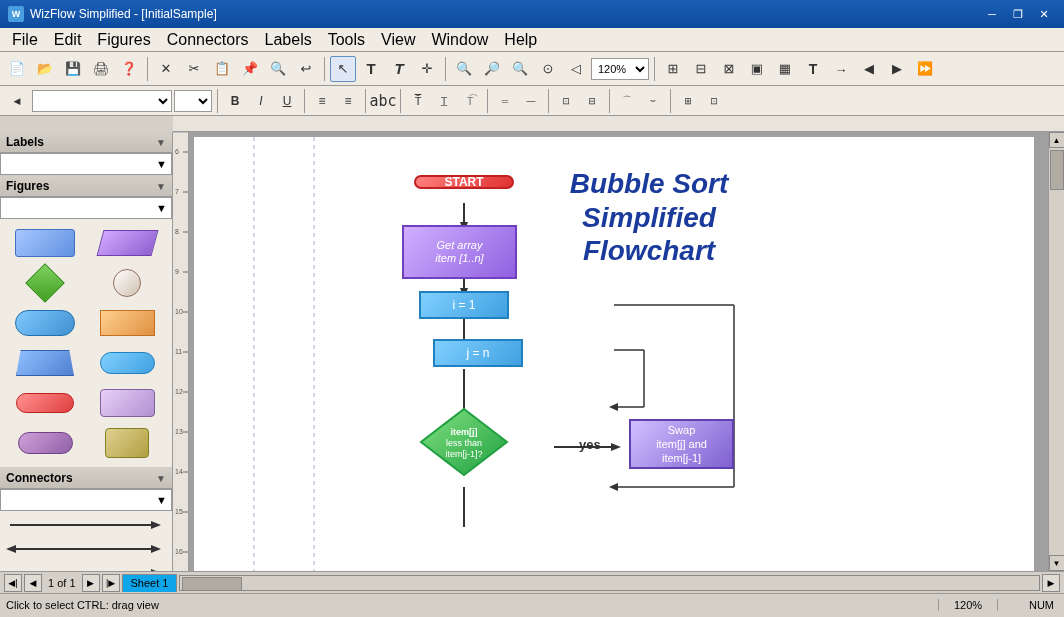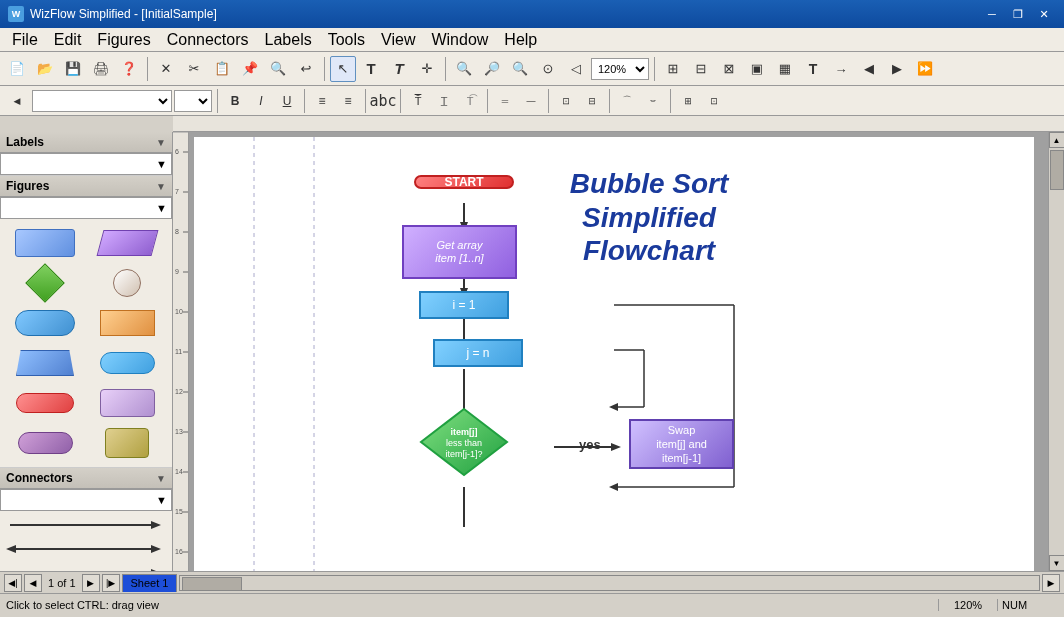--- a/index.html
+++ b/index.html
@@ -209,38 +209,38 @@
       background: #d4d0c8;
       border-top: 1px solid #999;
       display: flex;
       align-items: center;
       padding: 0 6px;
       font-size: 11px;
       gap: 0;
     }
     .status-main { flex: 1; }
     .status-zoom { width: 60px; text-align: center; border-left: 1px solid #999; border-right: 1px solid #999; padding: 0 4px; }
-    .status-num { width: 60px; text-align: left; padding: 0 4px; }
+    .status-num { width: 60px; text-align: right; padding: 0 4px; }
 
     
     #bottom-nav {
       height: 22px;
       background: #d4d0c8;
       border-top: 1px solid #999;
       display: flex;
       align-items: center;
       padding: 0 4px;
       gap: 2px;
     }
     .nav-btn {
       width: 18px; height: 18px; background: #e0dcd4; border: 1px solid #888;
       display: flex; align-items: center; justify-content: center; cursor: pointer; font-size: 9px;
     }
     .sheet-tab {
-      height: 18px; background: #1d4ed8; border: 1px solid #888; border-bottom: none;
+      height: 18px; background: #0ea5e9; border: 1px solid #888; border-bottom: none;
       padding: 0 8px; display: flex; align-items: center; font-size: 11px; cursor: pointer;
     }
     .hscroll-track { flex: 1; height: 16px; background: #d4d0c8; border: 1px solid #888; position: relative; }
     .hscroll-thumb { width: 60px; height: 14px; background: #b0aca4; border: 1px solid #888; position: absolute; left: 2px; top: 1px; }
 
     
     .fc-start {
       position: absolute; width: 100px; height: 14px;
       background: linear-gradient(135deg, #ff8080, #e03030);
       border: 2px solid #c02020; border-radius: 14px;

